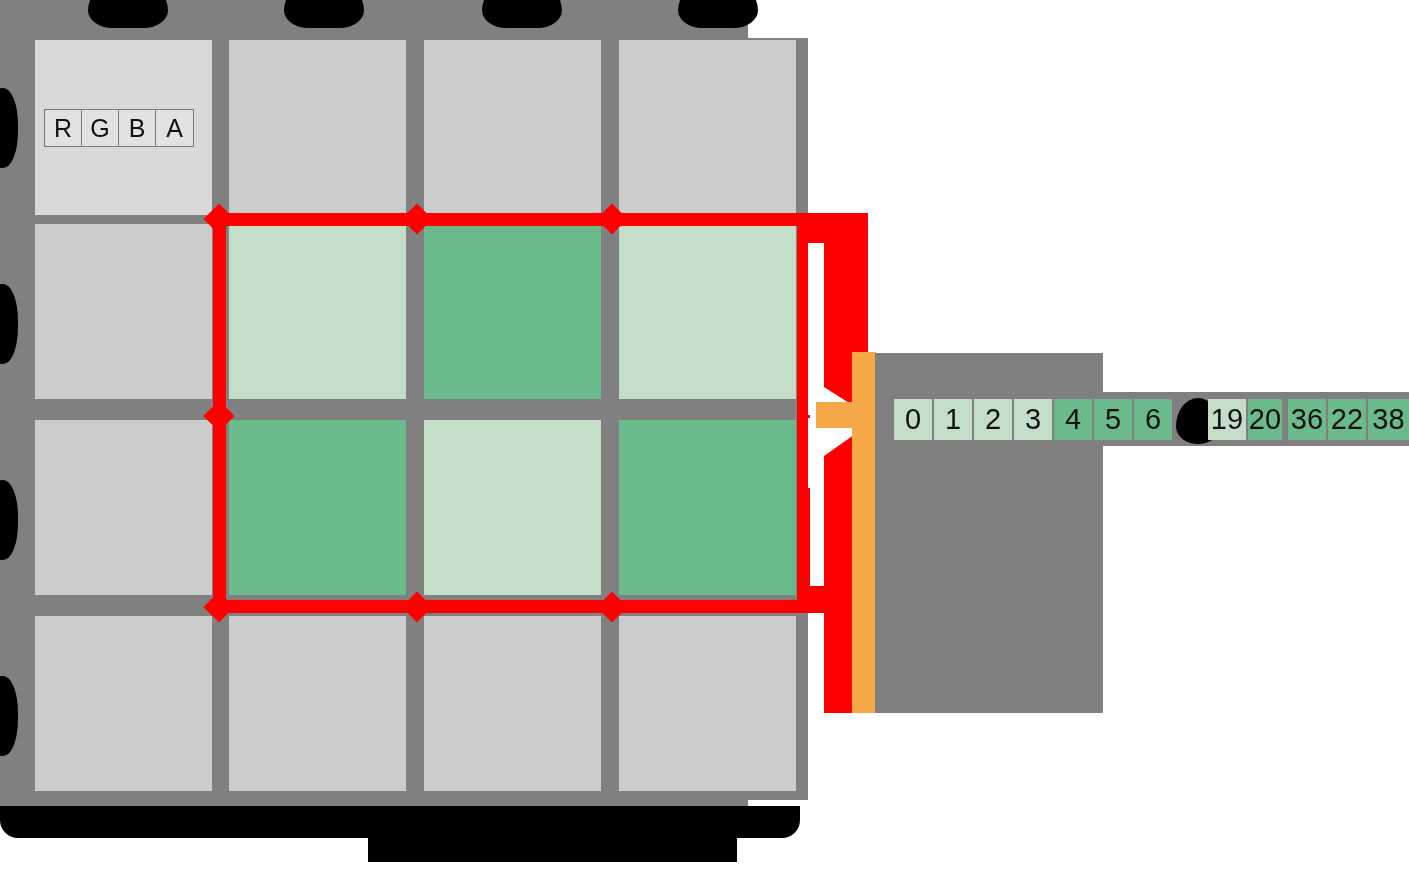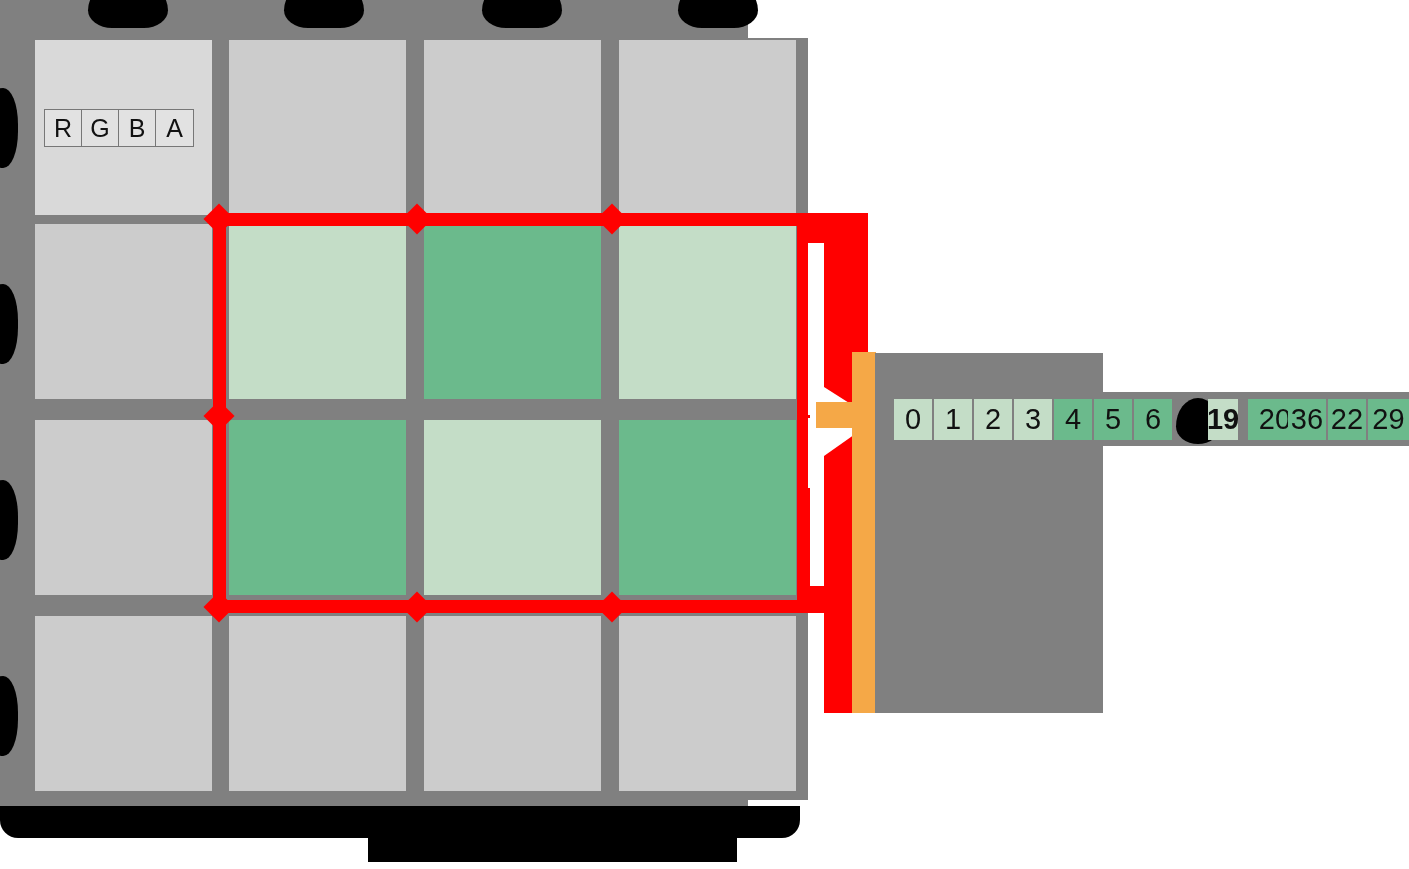--- a/index.html
+++ b/index.html
@@ -148,19 +148,19 @@
   <div class="bcell lt" style="left:894px;top:399px;width:38px;height:41px;">0</div>
   <div class="bcell lt" style="left:934px;top:399px;width:38px;height:41px;">1</div>
   <div class="bcell lt" style="left:974px;top:399px;width:38px;height:41px;">2</div>
   <div class="bcell lt" style="left:1014px;top:399px;width:38px;height:41px;">3</div>
   <div class="bcell dk" style="left:1054px;top:399px;width:38px;height:41px;">4</div>
   <div class="bcell dk" style="left:1094px;top:399px;width:38px;height:41px;">5</div>
   <div class="bcell dk" style="left:1134px;top:399px;width:38px;height:41px;">6</div>
 
   <div class="blob" style="left:1176px;top:398px;width:44px;height:46px;border-radius:50% 50% 50% 50%/62% 62% 38% 38%;"></div>
 
-  <div class="bcell lt" style="left:1208px;top:399px;width:30px;height:41px;font-weight:bold;">19</div>
-  <div class="bcell dk" style="left:1248px;top:399px;width:54px;height:41px;">20</div>
+  <div class="bcell lt" style="left:1208px;top:399px;width:38px;height:41px;">19</div>
+  <div class="bcell dk" style="left:1248px;top:399px;width:34px;height:41px;">20</div>
   <div class="bcell dk" style="left:1288px;top:399px;width:38px;height:41px;">36</div>
   <div class="bcell dk" style="left:1328px;top:399px;width:38px;height:41px;">22</div>
-  <div class="bcell dk" style="left:1368px;top:399px;width:41px;height:41px;">29</div>
+  <div class="bcell dk" style="left:1368px;top:399px;width:41px;height:41px;">38</div>
 
 </div>
 
 </body></html>

